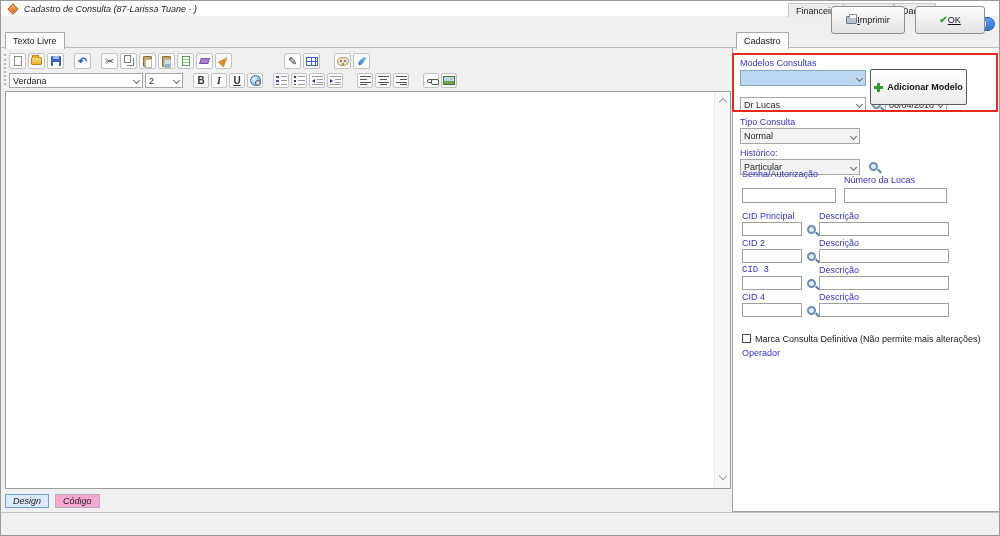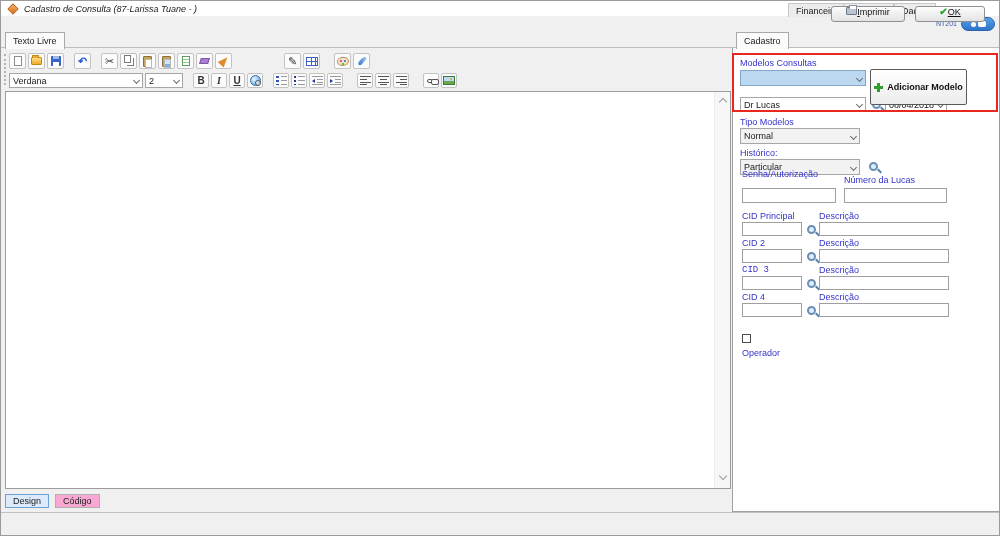--- a/index.html
+++ b/index.html
@@ -101,27 +101,27 @@
   .i-link::after{content:"";position:absolute;left:3px;top:-1px;width:6px;height:4px;border:1px solid #555;border-radius:2px;background:#fbfbfb;}
   .i-img{width:12px;height:9px;border:1px solid #3a7a3a;background:linear-gradient(#bcd9f0 55%,#6aa84f 45%);position:relative;}
   .i-img::after{content:"";position:absolute;right:2px;top:1px;width:2px;height:2px;border-radius:50%;background:#e8a33d;}
   .bold-g{font-weight:bold;font-size:10px;color:#333;}
   .ital-g{font-style:italic;font-weight:bold;font-size:10px;color:#333;font-family:"Liberation Serif",serif;}
   .und-g{text-decoration:underline;font-weight:bold;font-size:10px;color:#333;}
   
   .editor{left:4px;top:90px;width:726px;height:398px;background:#fff;border:1px solid #9c9c9c;}
   .vscroll{position:absolute;right:0;top:0;bottom:0;width:16px;background:#f7f7f7;border-left:1px solid #ebebeb;}
   .varrow{position:absolute;left:5px;width:6px;height:6px;border-right:1px solid #9a9a9a;border-bottom:1px solid #9a9a9a;}
-  .designtabs{left:4px;top:493px;height:15px;display:flex;gap:6px;}
+  .designtabs{left:4px;top:493px;height:15px;display:flex;gap:6px;font-style:italic;}
   .dtab{height:14px;padding:0 7px;display:flex;align-items:center;border:1px solid #b0b0b0;background:#f9a8d4;}
   .dtab.active{border-color:#6da2d8;background:#dceafc;}
   
   .bottombar{left:0;top:511px;width:1000px;height:25px;background:#f0f0f0;border-top:1px solid #c0c0c0;}
-  .footbtn{position:absolute;top:5px;height:16px;border:1px solid #8f8f8f;border-radius:3px;
-           background:linear-gradient(#fdfdfd,#e3e3e3);display:flex;align-items:flex-start;justify-content:center;
+  .footbtn{position:absolute;top:5px;height:28px;border:1px solid #8f8f8f;border-radius:3px;
+           background:linear-gradient(#fdfdfd,#e3e3e3);display:flex;align-items:center;justify-content:center;
            font-size:9px;color:#111;}
   .footbtn .lab{display:block;}
   .fl::first-letter{text-decoration:underline;}
   .ul-all{text-decoration:underline;}
   .i-printer{width:11px;height:8px;background:#b9c4cf;border:1px solid #6b7885;border-radius:1px;position:relative;}
   .i-printer::before{content:"";position:absolute;left:2px;top:-3px;width:6px;height:3px;background:#fff;border:1px solid #8a949e;border-bottom:none;}
   .check-g{color:#2aa52a;font-size:10px;font-weight:bold;line-height:1;}
   
   .rpanel{left:731px;top:47px;width:268px;height:464px;background:#fff;border:1px solid #a0a0a0;border-top:none;}
   .redbox{left:731px;top:52px;width:266px;height:59px;border:2px solid #e8281e;z-index:5;pointer-events:none;}
@@ -301,21 +301,21 @@
     <span class="chev"></span>
   </span>
   <span class="lens" style="left:871px;top:99px;z-index:1;"></span>
   <span class="combo acombo" style="left:884px;top:96px;width:62px;height:15px;z-index:1;">
     <span>08/04/2018</span>
     <span class="chev"></span>
   </span>
 
   <div class="abs redbox"></div>
 
-  <div class="blbl" style="left:739px;top:116px;">Tipo Modelos</div>
+  <div class="blbl" style="left:739px;top:116px;">Tipo Consulta</div>
   <span class="combo acombo" style="left:739px;top:127px;width:120px;height:16px;background:#f2f2f2;">
     <span>Normal</span>
     <span class="chev"></span>
   </span>
 
   <div class="blbl" style="left:739px;top:147px;">Histórico:</div>
   <span class="combo acombo" style="left:739px;top:158px;width:120px;height:16px;background:#f2f2f2;">
     <span>Particular</span>
     <span class="chev"></span>
   </span>
@@ -344,20 +344,21 @@
   <span class="lens" style="left:806px;top:278px;"></span>
   <div class="inp" style="left:818px;top:275px;width:130px;height:14px;"></div>
 
   <div class="blbl" style="left:741px;top:291px;">CID 4</div>
   <div class="blbl" style="left:818px;top:291px;">Descrição</div>
   <div class="inp" style="left:741px;top:302px;width:60px;height:14px;"></div>
   <span class="lens" style="left:806px;top:305px;"></span>
   <div class="inp" style="left:818px;top:302px;width:130px;height:14px;"></div>
 
   <span class="cbox" style="left:741px;top:333px;"></span>
+  <div class="klbl" style="left:754px;top:333px;">Marca Consulta Definitiva (Não permite mais alterações)</div>
   <div class="blbl" style="left:741px;top:347px;">Operador</div>
 
   <div class="abs bottombar"></div>
   <div class="footbtn" style="left:830px;width:74px;">
     <span class="i-printer"></span>
     <span class="lab fl">Imprimir</span>
   </div>
   <div class="footbtn" style="left:914px;width:70px;">
     <span class="check-g">✔</span>
     <span class="lab ul-all">OK</span>

